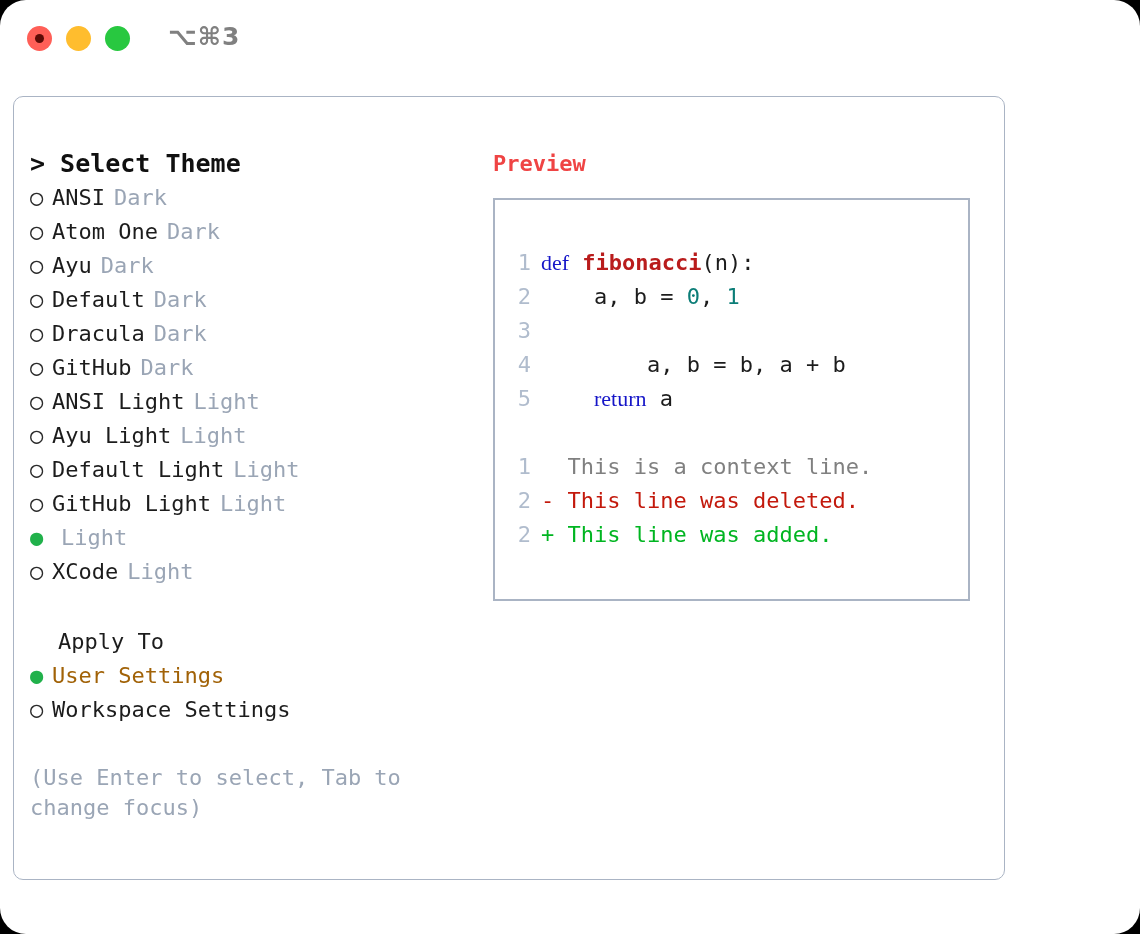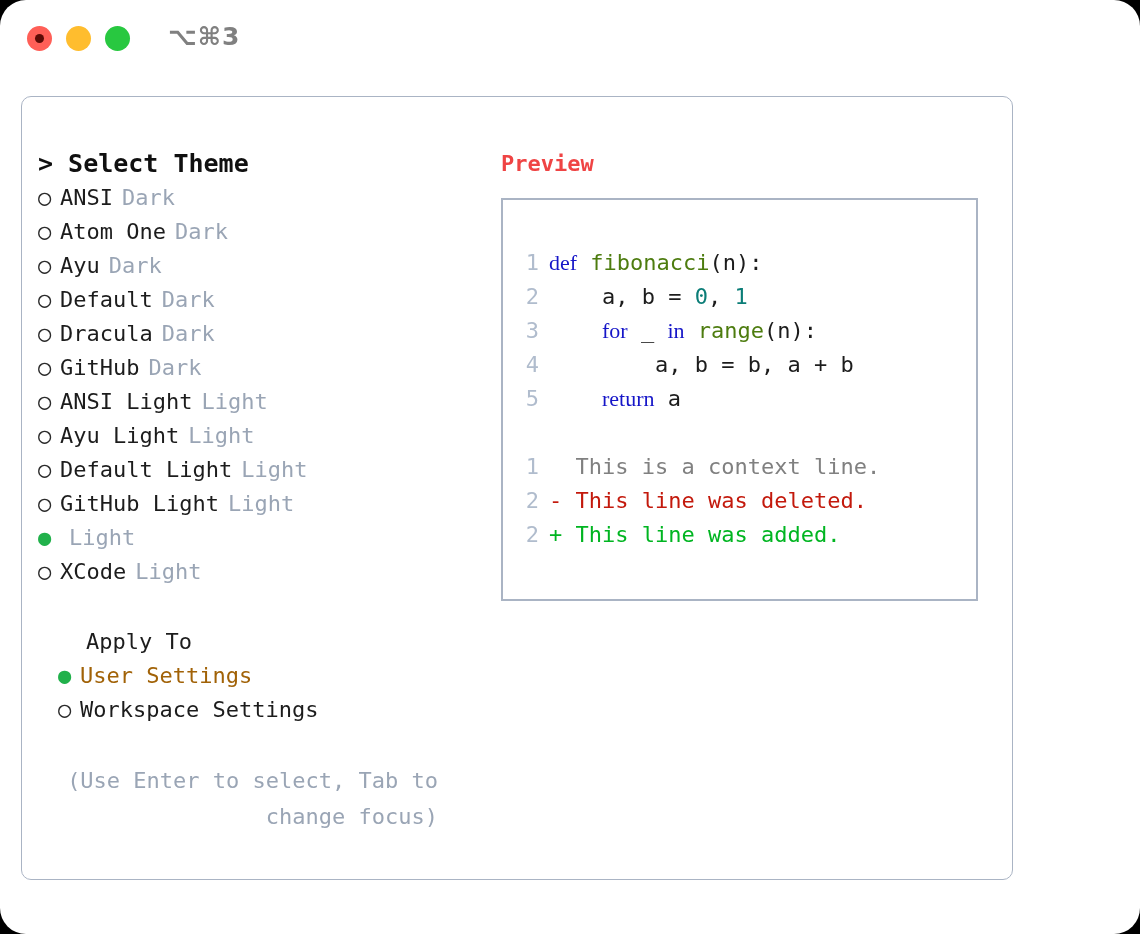--- a/index.html
+++ b/index.html
@@ -67,21 +67,21 @@
     font-size: 25px;
     font-weight: bold;
     color: #808080;
     letter-spacing: 1px;
     font-family: "DejaVu Sans", "Liberation Sans", sans-serif;
   }
 
   
   #tui-panel {
     position: absolute;
-    left: 21px;
+    left: 13px;
     top: 96px;
     width: 992px;
     height: 784px;
     border: 1.5px solid #aab4c4;
     border-radius: 10px;
     background: #ffffff;
     box-sizing: border-box;
   }
 
   
@@ -117,21 +117,20 @@
   .theme-name { color: #1c1c1c; }
   .theme-row.selected .theme-name { color: #21b14b; }
   .theme-kind {
     color: #9aa5b5;
     margin-left: 9px;
   }
 
   
   #apply-group {
     margin-top: 36px;
-    margin-left: 20px;
   }
   #apply-header {
     font-size: 22px;
     color: #1c1c1c;
     line-height: 34px;
     padding-left: 28px;
     white-space: pre;
   }
   .apply-row {
     display: flex;
@@ -140,24 +139,23 @@
     font-size: 22px;
     white-space: pre;
   }
   .apply-label { color: #1c1c1c; }
   .apply-row.selected .apply-label { color: #a16207; }
 
   
   #hint-text {
     margin-top: 36px;
     font-size: 22px;
-    line-height: 36px;
+    line-height: 30px;
     color: #9aa5b5;
     width: 400px;
-    text-align: right;
   }
 
   
   #preview-column {
     position: absolute;
     left: 479px;
     top: 50px;
     width: 490px;
   }
   #preview-header {
@@ -185,21 +183,21 @@
   .ln {
     width: 46px;
     flex: 0 0 46px;
     text-align: right;
     color: #b0bccd;
     padding-right: 10px;
     box-sizing: border-box;
   }
   .code-text { color: #1c1c1c; }
   .tok-kw   { color: #1616c8; font-family: Liberation Serif, serif; }
-  .tok-fn   { color: #4d7c0f; }
+  .tok-fn   { color: #b91c1c; font-weight: bold; }
   .tok-num  { color: #0b7d77; }
   .tok-punc { color: #1c1c1c; }
   .gap-row { height: 34px; }
   .diff-ctx { color: #808080; }
   .diff-del { color: #c3190c; }
   .diff-add { color: #00b521; }
 </style>
 </head>
 <body>
 
@@ -247,21 +245,21 @@
 
       <div id="hint-text">(Use Enter to select, Tab to change focus)</div>
     </div>
 
     <div id="preview-column">
       <div id="preview-header">Preview</div>
       <div id="preview-box">
         <div id="code-block">
             <div class="code-line"><span class="ln">1</span><span><span class="tok-kw">def</span><span class="code-text"> </span><span class="tok-fn">fibonacci</span><span class="tok-punc">(n):</span></span></div>
             <div class="code-line"><span class="ln">2</span><span><span class="code-text">    a, b = </span><span class="tok-num">0</span><span class="code-text">, </span><span class="tok-num">1</span></span></div>
-            <div class="code-line"><span class="ln">3</span><span><span class="code-text">    </span><span class="tok-kw">for</span><span class="code-text"> _ </span><span class="tok-kw">in</span><span class="code-text"> </span><span class="tok-fn">range</span><span class="tok-punc">(n):</span></span></div>
+            <div class="code-line"><span class="ln">3</span></div>
             <div class="code-line"><span class="ln">4</span><span><span class="code-text">        a, b = b, a + b</span></span></div>
             <div class="code-line"><span class="ln">5</span><span><span class="code-text">    </span><span class="tok-kw">return</span><span class="code-text"> a</span></span></div>
           </div>
         <div class="gap-row"></div>
         <div id="diff-block">
             <div class="code-line"><span class="ln">1</span><span class="diff-ctx"> </span><span class="diff-ctx"> This is a context line.</span></div>
             <div class="code-line"><span class="ln">2</span><span class="diff-del">-</span><span class="diff-del"> This line was deleted.</span></div>
             <div class="code-line"><span class="ln">2</span><span class="diff-add">+</span><span class="diff-add"> This line was added.</span></div>
           </div>
       </div>

